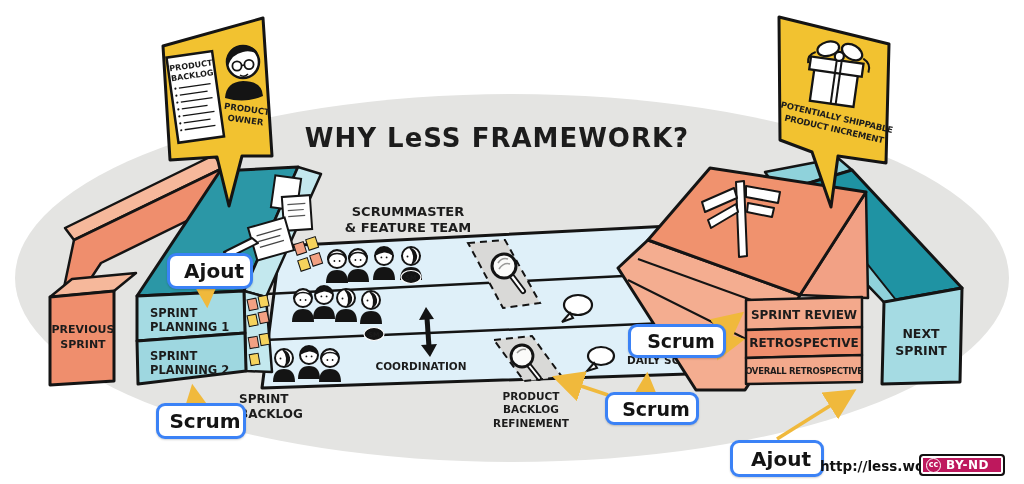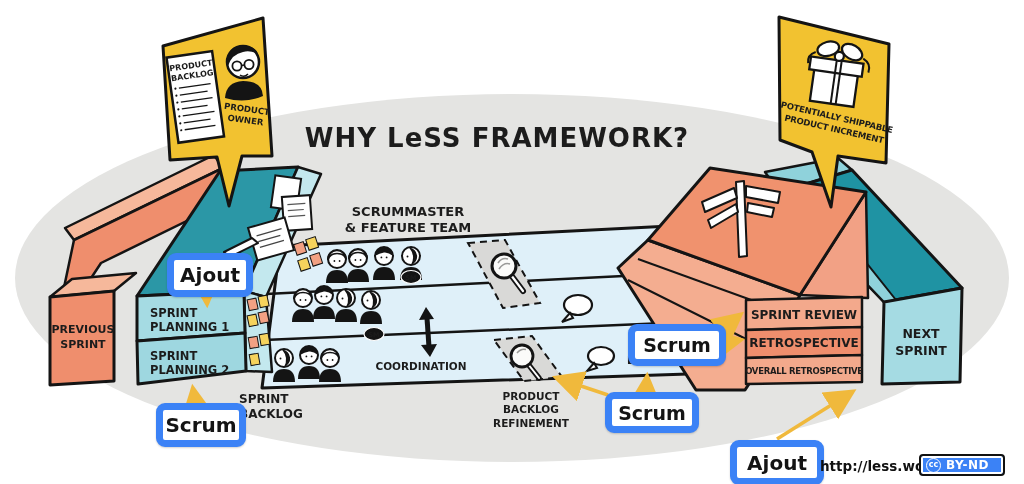--- a/index.html
+++ b/index.html
@@ -1,26 +1,26 @@
 <!DOCTYPE html>
 <html><head>
 <meta charset="utf-8">
 <style>
   html,body{margin:0;padding:0;background:#fff;}
   #stage{position:relative;width:1024px;height:484px;overflow:hidden;background:#fff;
          font-family:"DejaVu Sans", sans-serif;}
   #stage svg{position:absolute;left:0;top:0;}
   .hd{font-family:"DejaVu Sans", sans-serif;font-weight:bold;fill:#1c1c1c;}
-  .tag{position:absolute;background:#fff;border:7px solid #3b82f6;border-radius:9px;
+  .tag{position:absolute;background:#fff;border:3px solid #3b82f6;border-radius:9px;
        display:flex;align-items:center;justify-content:center;
        font-family:"DejaVu Sans", sans-serif;font-weight:bold;color:#141414;
-       box-shadow:0 1px 2px rgba(0,0,0,.18);}
+       box-shadow:0 1px 2px rgba(0,0,0,.18);padding-left:8px;}
   #footer-url{position:absolute;left:820px;top:458px;font-weight:bold;font-size:13.5px;color:#111;}
   #cc-badge{position:absolute;left:919px;top:454px;height:22px;display:flex;align-items:center;gap:5px;
-            background:#3b82f6;border:2px solid #111;border-radius:4px;box-shadow:inset 0 0 0 2px #fff;
+            background:#be185d;border:2px solid #111;border-radius:4px;box-shadow:inset 0 0 0 2px #fff;
             padding:0 14px 0 5px;box-sizing:border-box;}
   #cc-badge .cc-circle{width:13px;height:13px;border:1.5px solid #fff;border-radius:50%;
             color:#fff;font-size:8px;font-weight:bold;display:flex;align-items:center;justify-content:center;line-height:1;}
   #cc-badge .cc-text{color:#fff;font-size:12px;font-weight:bold;letter-spacing:.5px;}
 </style>
 </head>
 <body>
 
 <div id="stage">
 

